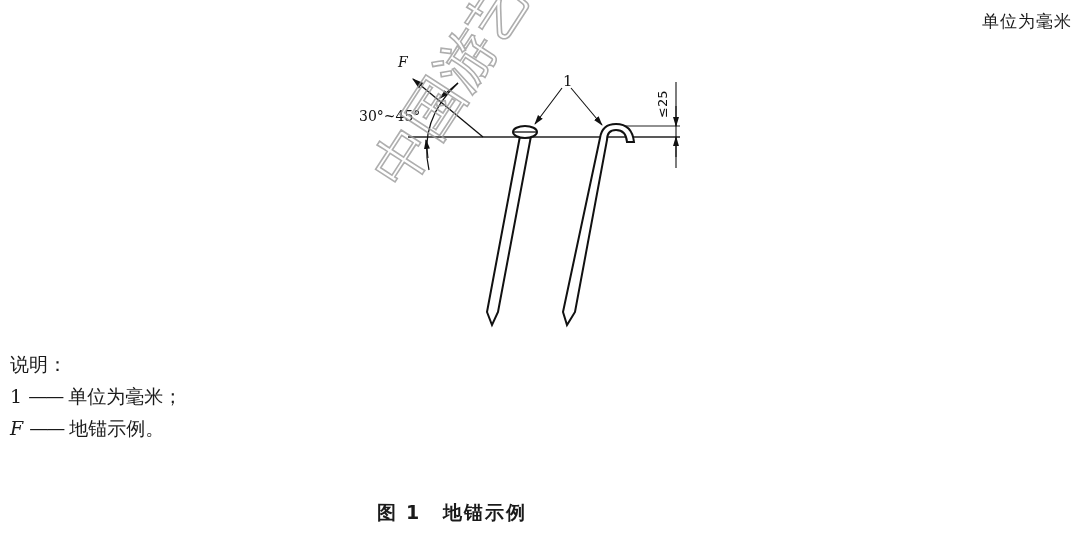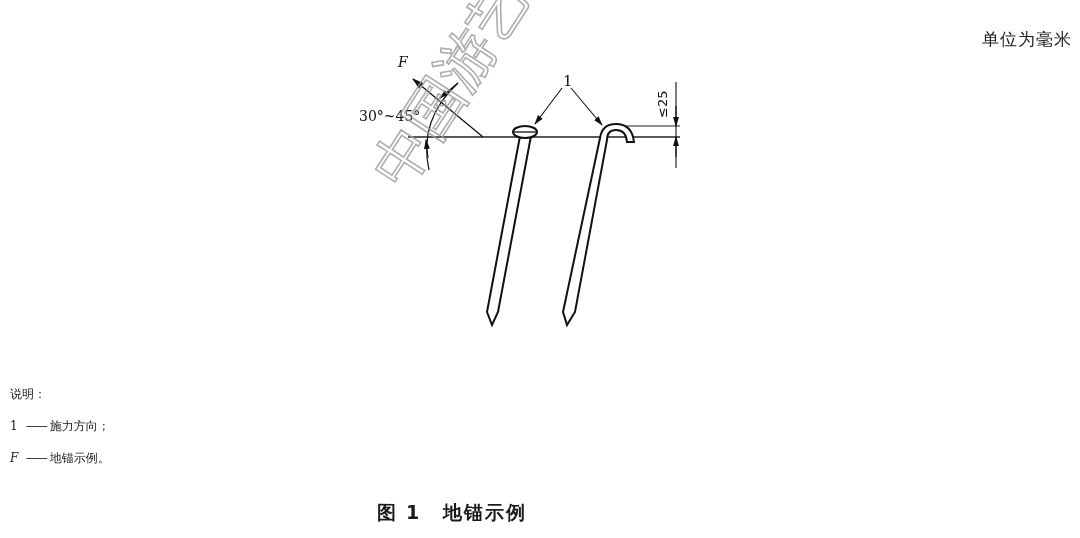--- a/index.html
+++ b/index.html
@@ -1,25 +1,25 @@
 <!DOCTYPE html>
 <html><head>
   <meta charset="utf-8">
   <style>
     html, body { margin: 0; padding: 0; background: #ffffff; }
     body {
       width: 1080px; height: 538px; position: relative; overflow: hidden;
       font-family: "DejaVu Serif", "Liberation Serif", serif; color: #1a1a1a;
     }
     .unit-note {
-      position: absolute; right: 8px; top: 28px;
+      position: absolute; right: 8px; top: 10px;
       font-size: 17px; letter-spacing: 1px;
     }
     .figure-svg { position: absolute; left: 0; top: 0; width: 1080px; height: 538px; }
-    .legend { position: absolute; left: 10px; top: 378px; font-size: 12px; line-height: 32px; }
+    .legend { position: absolute; left: 10px; top: 348px; font-size: 19px; line-height: 32px; }
     .legend .row { white-space: nowrap; }
     .legend .sym { display: inline-block; min-width: 12px; }
     .legend .sym.italic { font-style: italic; }
     .legend .dash { letter-spacing: -2px; }
     .caption {
       position: absolute; left: 0; width: 904px; top: 500px; text-align: center;
       font-family: "DejaVu Sans", "Liberation Sans", sans-serif; font-weight: bold;
       font-size: 19px; letter-spacing: 2px;
     }
     .caption .num { margin: 0 22px 0 8px; }
@@ -75,21 +75,21 @@
   <text transform="translate(667,118) rotate(-90)" font-family="DejaVu Sans, sans-serif" font-size="13" fill="#111">≤25</text>
 </svg>
 
 <div class="watermark">中国游艺机游乐园</div>
 
 <div class="legend">
   <div class="row">说明：</div>
   <div class="row">
     <span class="sym">1</span>
     <span class="dash">——</span>
-    <span>施力方向；</span>
+    <span>单位为毫米；</span>
   </div>
   <div class="row">
     <span class="sym italic">F</span>
     <span class="dash">——</span>
     <span>地锚示例。</span>
   </div>
 </div>
 
 <div class="caption">
   <span>图</span><span class="num">1</span><span>地锚示例</span>

